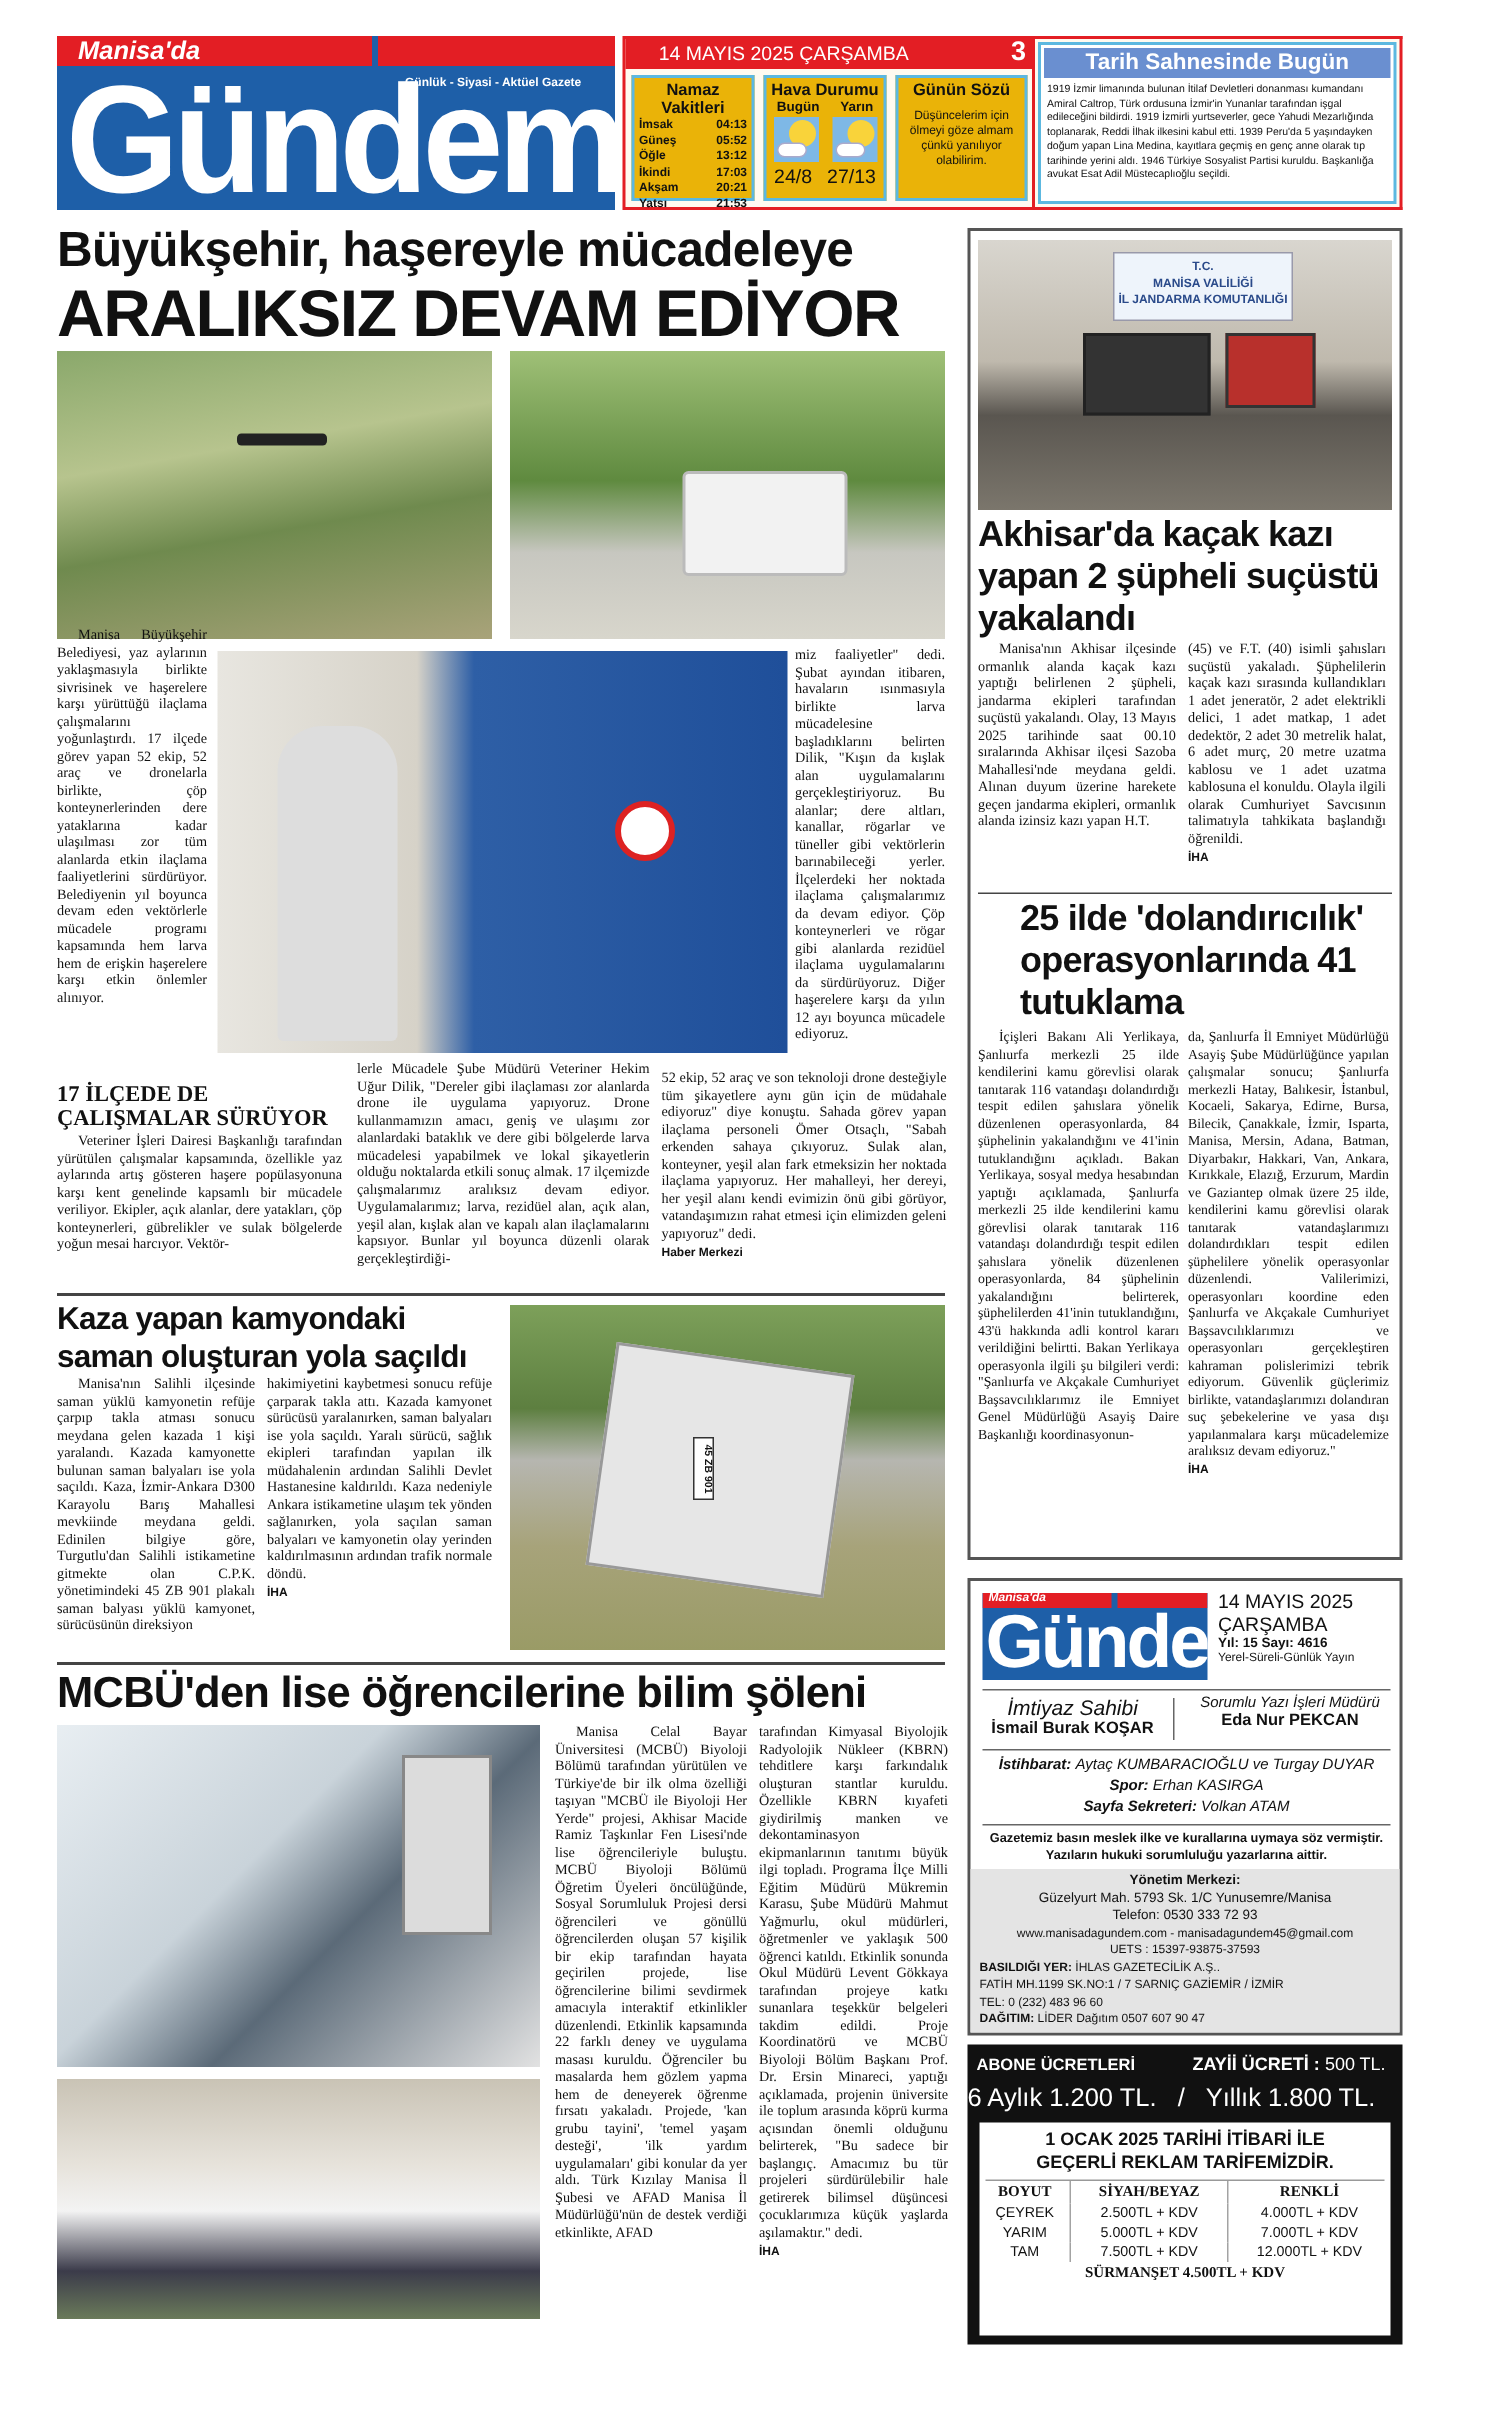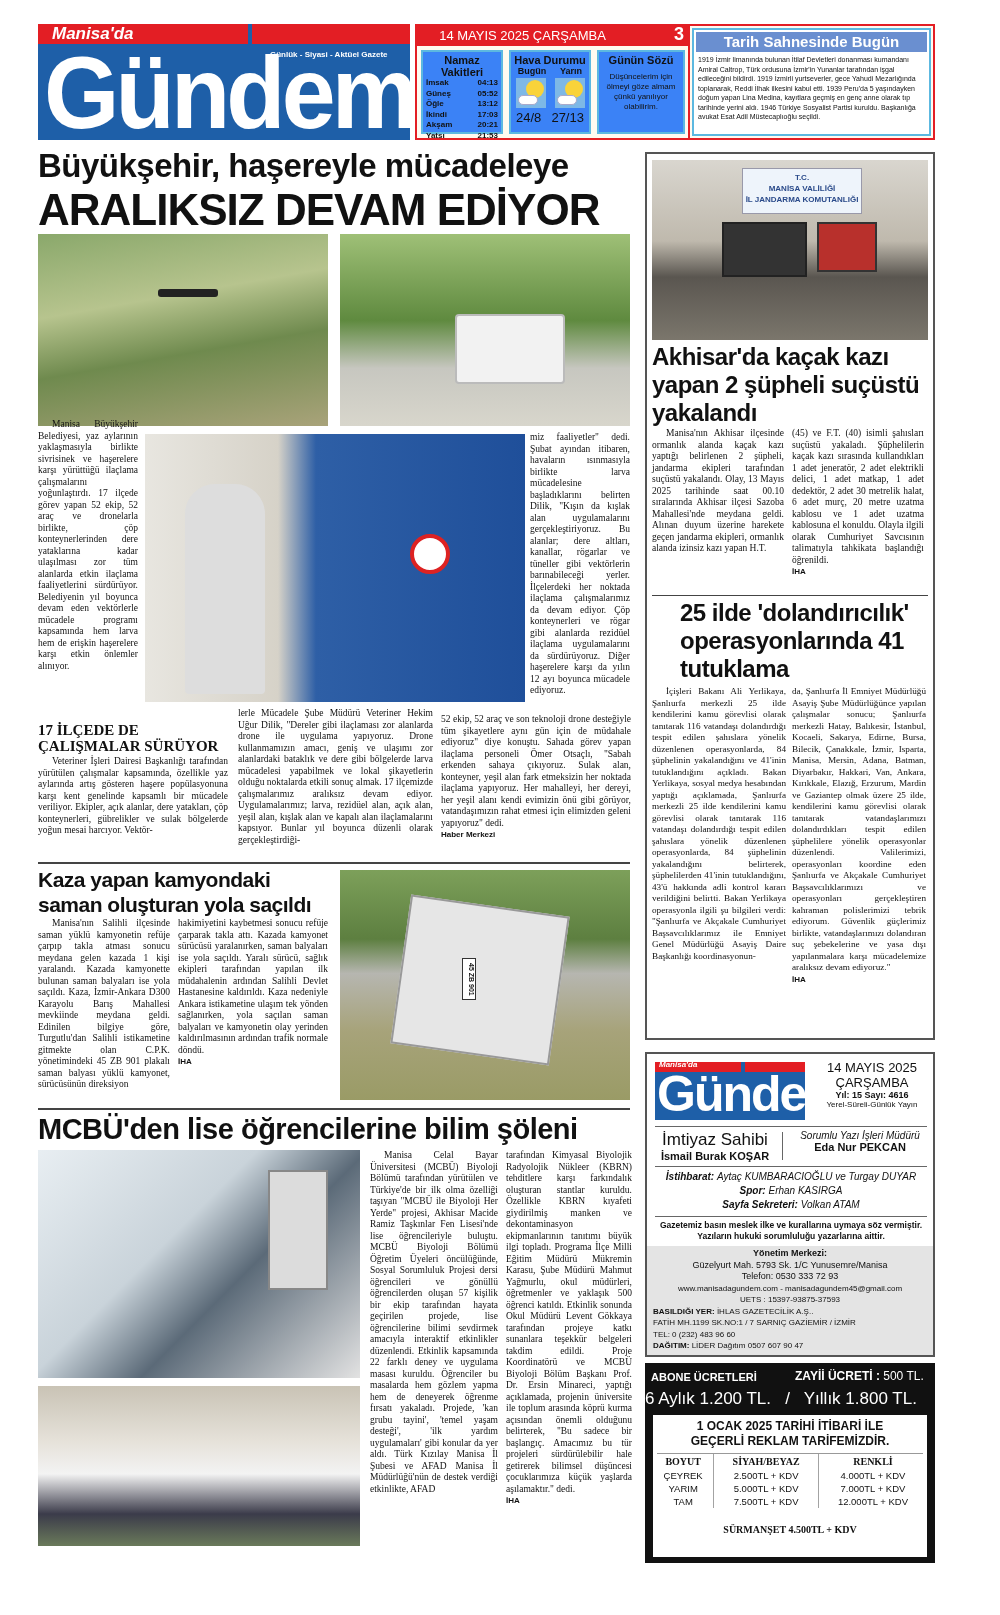--- a/index.html
+++ b/index.html
@@ -7,21 +7,21 @@
 .abs{position:absolute}
 
 #logo{left:38px;top:24px;width:372px;height:116px;background:#1e5fa8}
 #logo .redbar{position:absolute;left:0;top:0;width:210px;height:20px;background:#e31e24}
 #logo .redbar2{position:absolute;left:214px;top:0;width:158px;height:20px;background:#e31e24}
 #logo .manisa{position:absolute;left:14px;top:0;font:italic 900 17px "Liberation Sans",sans-serif;color:#fff}
 #logo .tag{position:absolute;left:232px;top:26px;font:bold 8px "Liberation Sans",sans-serif;color:#fff}
 #logo .big{position:absolute;left:6px;top:10px;font:900 102px/110px "Liberation Sans",sans-serif;color:#fff;letter-spacing:-4px;transform:scaleX(0.95);transform-origin:left}
 #infobar{left:415px;top:24px;width:275px;height:116px;border:2px solid #e31e24;background:#fffaf0}
 #infobar .datebar{height:20px;background:#e31e24;color:#fff;font:13px "Liberation Sans",sans-serif;text-align:center;line-height:20px;padding-right:60px}
-.box{position:absolute;top:24px;height:84px;border:2px solid #5cb8e0;background:#3b82f6;font-family:"Liberation Sans",sans-serif}
+.box{position:absolute;top:24px;height:84px;border:2px solid #5cb8e0;background:#eab308;font-family:"Liberation Sans",sans-serif}
 .box h4{font-size:11px;font-weight:bold;text-align:center;margin-top:2px}
 .prayer{left:4px;width:82px;padding:0 3px}
 .prayer table{width:100%;font-size:8px;font-weight:bold;border-collapse:collapse}
 .prayer td{line-height:10.5px}
 .prayer td:last-child{text-align:right}
 .weather{left:92px;width:82px}
 .weather .days{display:flex;justify-content:space-around;font-size:9px;font-weight:bold}
 .weather .icons{display:flex;justify-content:space-around;margin-top:2px}
 .wicon{width:30px;height:30px;background:#7eb8e6;position:relative;overflow:hidden}
 .wicon .sun{position:absolute;right:2px;top:2px;width:18px;height:18px;border-radius:50%;background:#f9d33a}
@@ -210,29 +210,29 @@
   </div>
 <div class="col" style="left:792px;top:686px;width:134px;font-size:9.2px"><p style="text-indent:0">da, Şanlıurfa İl Emniyet Müdürlüğü Asayiş Şube Müdürlüğünce yapılan çalışmalar sonucu; Şanlıurfa merkezli Hatay, Balıkesir, İstanbul, Kocaeli, Sakarya, Edirne, Bursa, Bilecik, Çanakkale, İzmir, Isparta, Manisa, Mersin, Adana, Batman, Diyarbakır, Hakkari, Van, Ankara, Kırıkkale, Elazığ, Erzurum, Mardin ve Gaziantep olmak üzere 25 ilde, kendilerini kamu görevlisi olarak tanıtarak vatandaşlarımızı dolandırdıkları tespit edilen şüphelilere yönelik operasyonlar düzenlendi. Valilerimizi, operasyonları koordine eden Şanlıurfa ve Akçakale Cumhuriyet Başsavcılıklarımızı ve operasyonları gerçekleştiren kahraman polislerimizi tebrik ediyorum. Güvenlik güçlerimiz birlikte, vatandaşlarımızı dolandıran suç şebekelerine ve yasa dışı yapılanmalara karşı mücadelemize aralıksız devam ediyoruz."</p><span class="sig">İHA</span></div>
 
 <div id="imprint" class="abs">
   <div style="position:absolute;left:8px;top:8px;width:150px;height:58px;background:#1e5fa8;overflow:hidden">
     <div style="position:absolute;left:0;top:0;width:86px;height:10px;background:#e31e24"></div>
     <div style="position:absolute;left:90px;top:0;width:60px;height:10px;background:#e31e24"></div>
     <div style="position:absolute;left:4px;top:-2px;font:italic 900 8px 'Liberation Sans',sans-serif;color:#fff">Manisa'da</div>
     <div style="position:absolute;left:2px;top:4px;font:900 50px/56px 'Liberation Sans',sans-serif;color:#fff;letter-spacing:-2px">Gündem</div>
   </div>
-  <div style="position:absolute;left:165px;top:6px;width:120px;text-align:center">
+  <div style="position:absolute;left:165px;top:6px;width:120px;">
     <div style="font-size:13px">14 MAYIS 2025</div>
     <div style="font-size:13px">ÇARŞAMBA</div>
     <div style="font-size:9px;font-weight:bold">Yıl: 15 Sayı: 4616</div>
     <div style="font-size:8px">Yerel-Süreli-Günlük Yayın</div>
   </div>
   <div style="position:absolute;left:8px;top:72px;width:272px;height:1px;background:#666"></div>
   <div style="position:absolute;left:8px;top:76px;width:120px;text-align:center">
-    <div style="font-size:17px;">İmtiyaz Sahibi</div>
+    <div style="font-size:14px;font-style:italic">İmtiyaz Sahibi</div>
     <div style="font-size:11px;font-weight:bold">İsmail Burak KOŞAR</div>
   </div>
   <div style="position:absolute;left:135px;top:78px;width:1px;height:28px;background:#666"></div>
   <div style="position:absolute;left:138px;top:76px;width:150px;text-align:center">
     <div style="font-size:10px;font-style:italic">Sorumlu Yazı İşleri Müdürü</div>
     <div style="font-size:11px;font-weight:bold">Eda Nur PEKCAN</div>
   </div>
   <div style="position:absolute;left:8px;top:112px;width:272px;height:1px;background:#666"></div>
   <div style="position:absolute;left:4px;top:116px;width:280px;text-align:center;font-size:10px;line-height:14px">
     <div><b><i>İstihbarat:</i></b> <i>Aytaç KUMBARACIOĞLU ve Turgay DUYAR</i></div>
@@ -278,15 +278,15 @@
             <td>5.000TL + KDV</td>
             <td>7.000TL + KDV</td>
           </tr>
       <tr>
             <td>TAM</td>
             <td>7.500TL + KDV</td>
             <td>12.000TL + KDV</td>
           </tr>
     </tbody>
       </table>
-    <div style="text-align:center;font:bold 10px 'Liberation Serif',serif;margin-top:16px">SÜRMANŞET 4.500TL + KDV</div>
+    <div style="text-align:center;font:bold 10px 'Liberation Serif',serif;margin-top:2px">SÜRMANŞET 4.500TL + KDV</div>
   </div>
 </div>
 
 </body></html>

